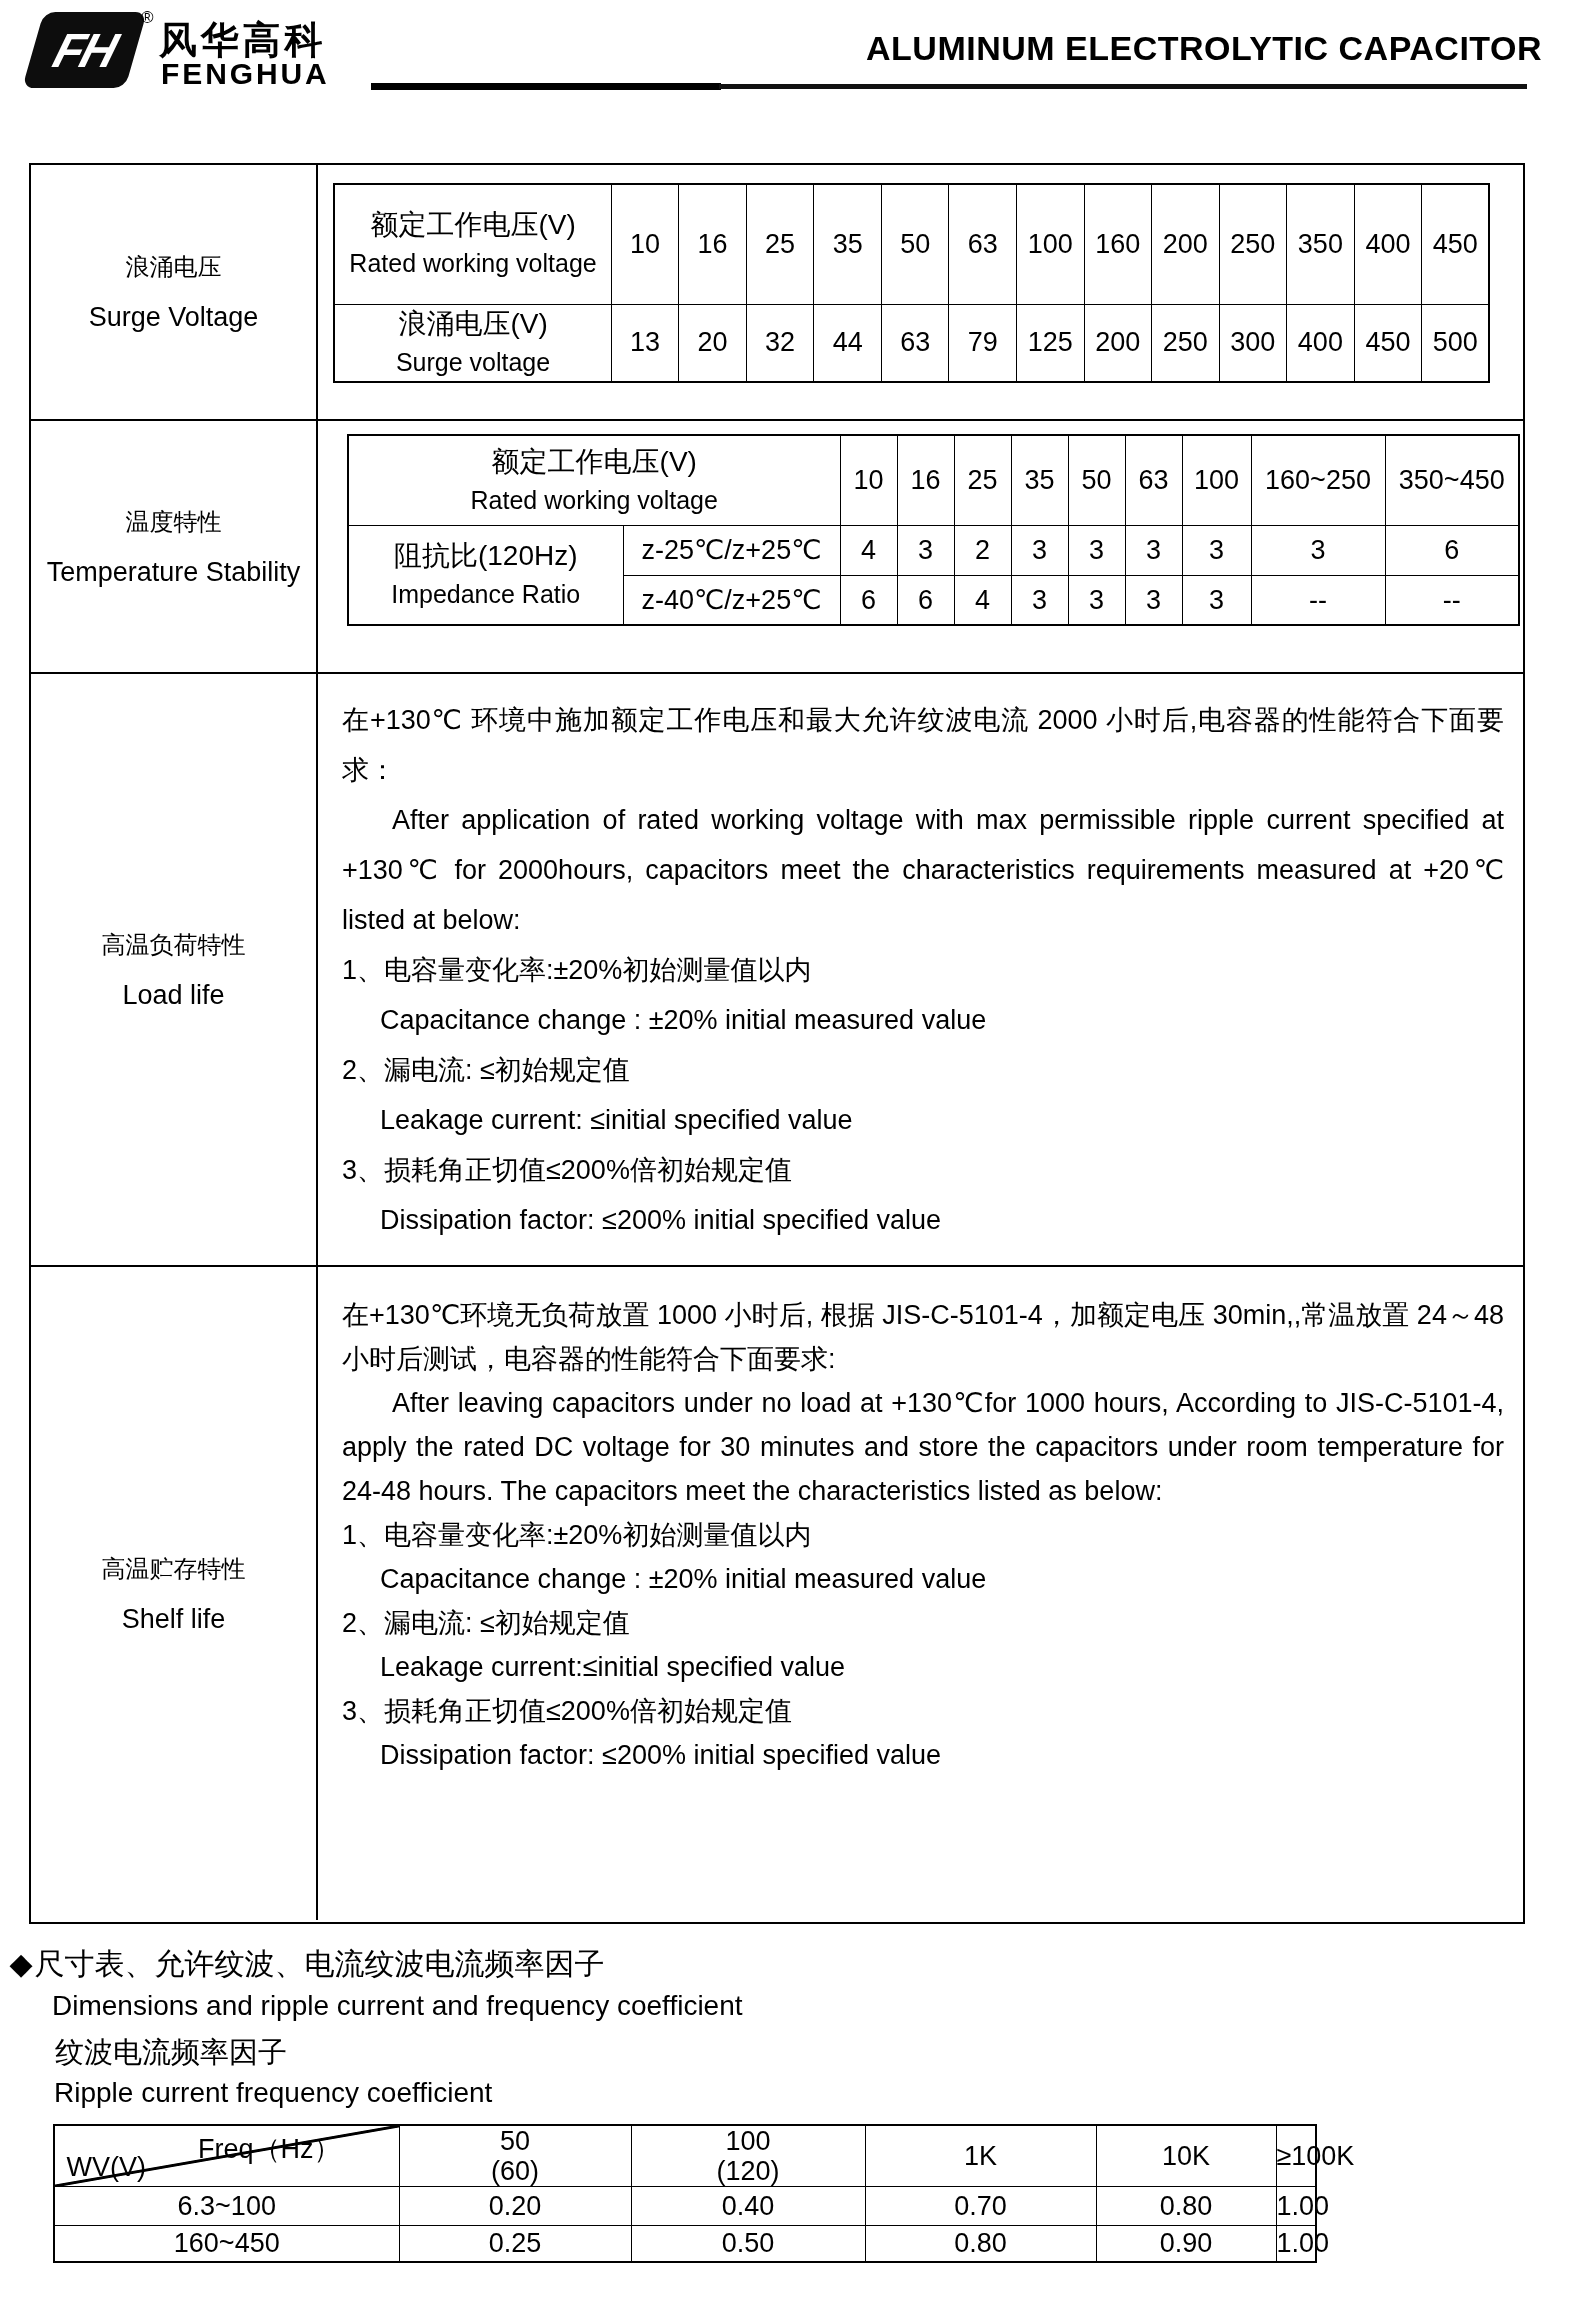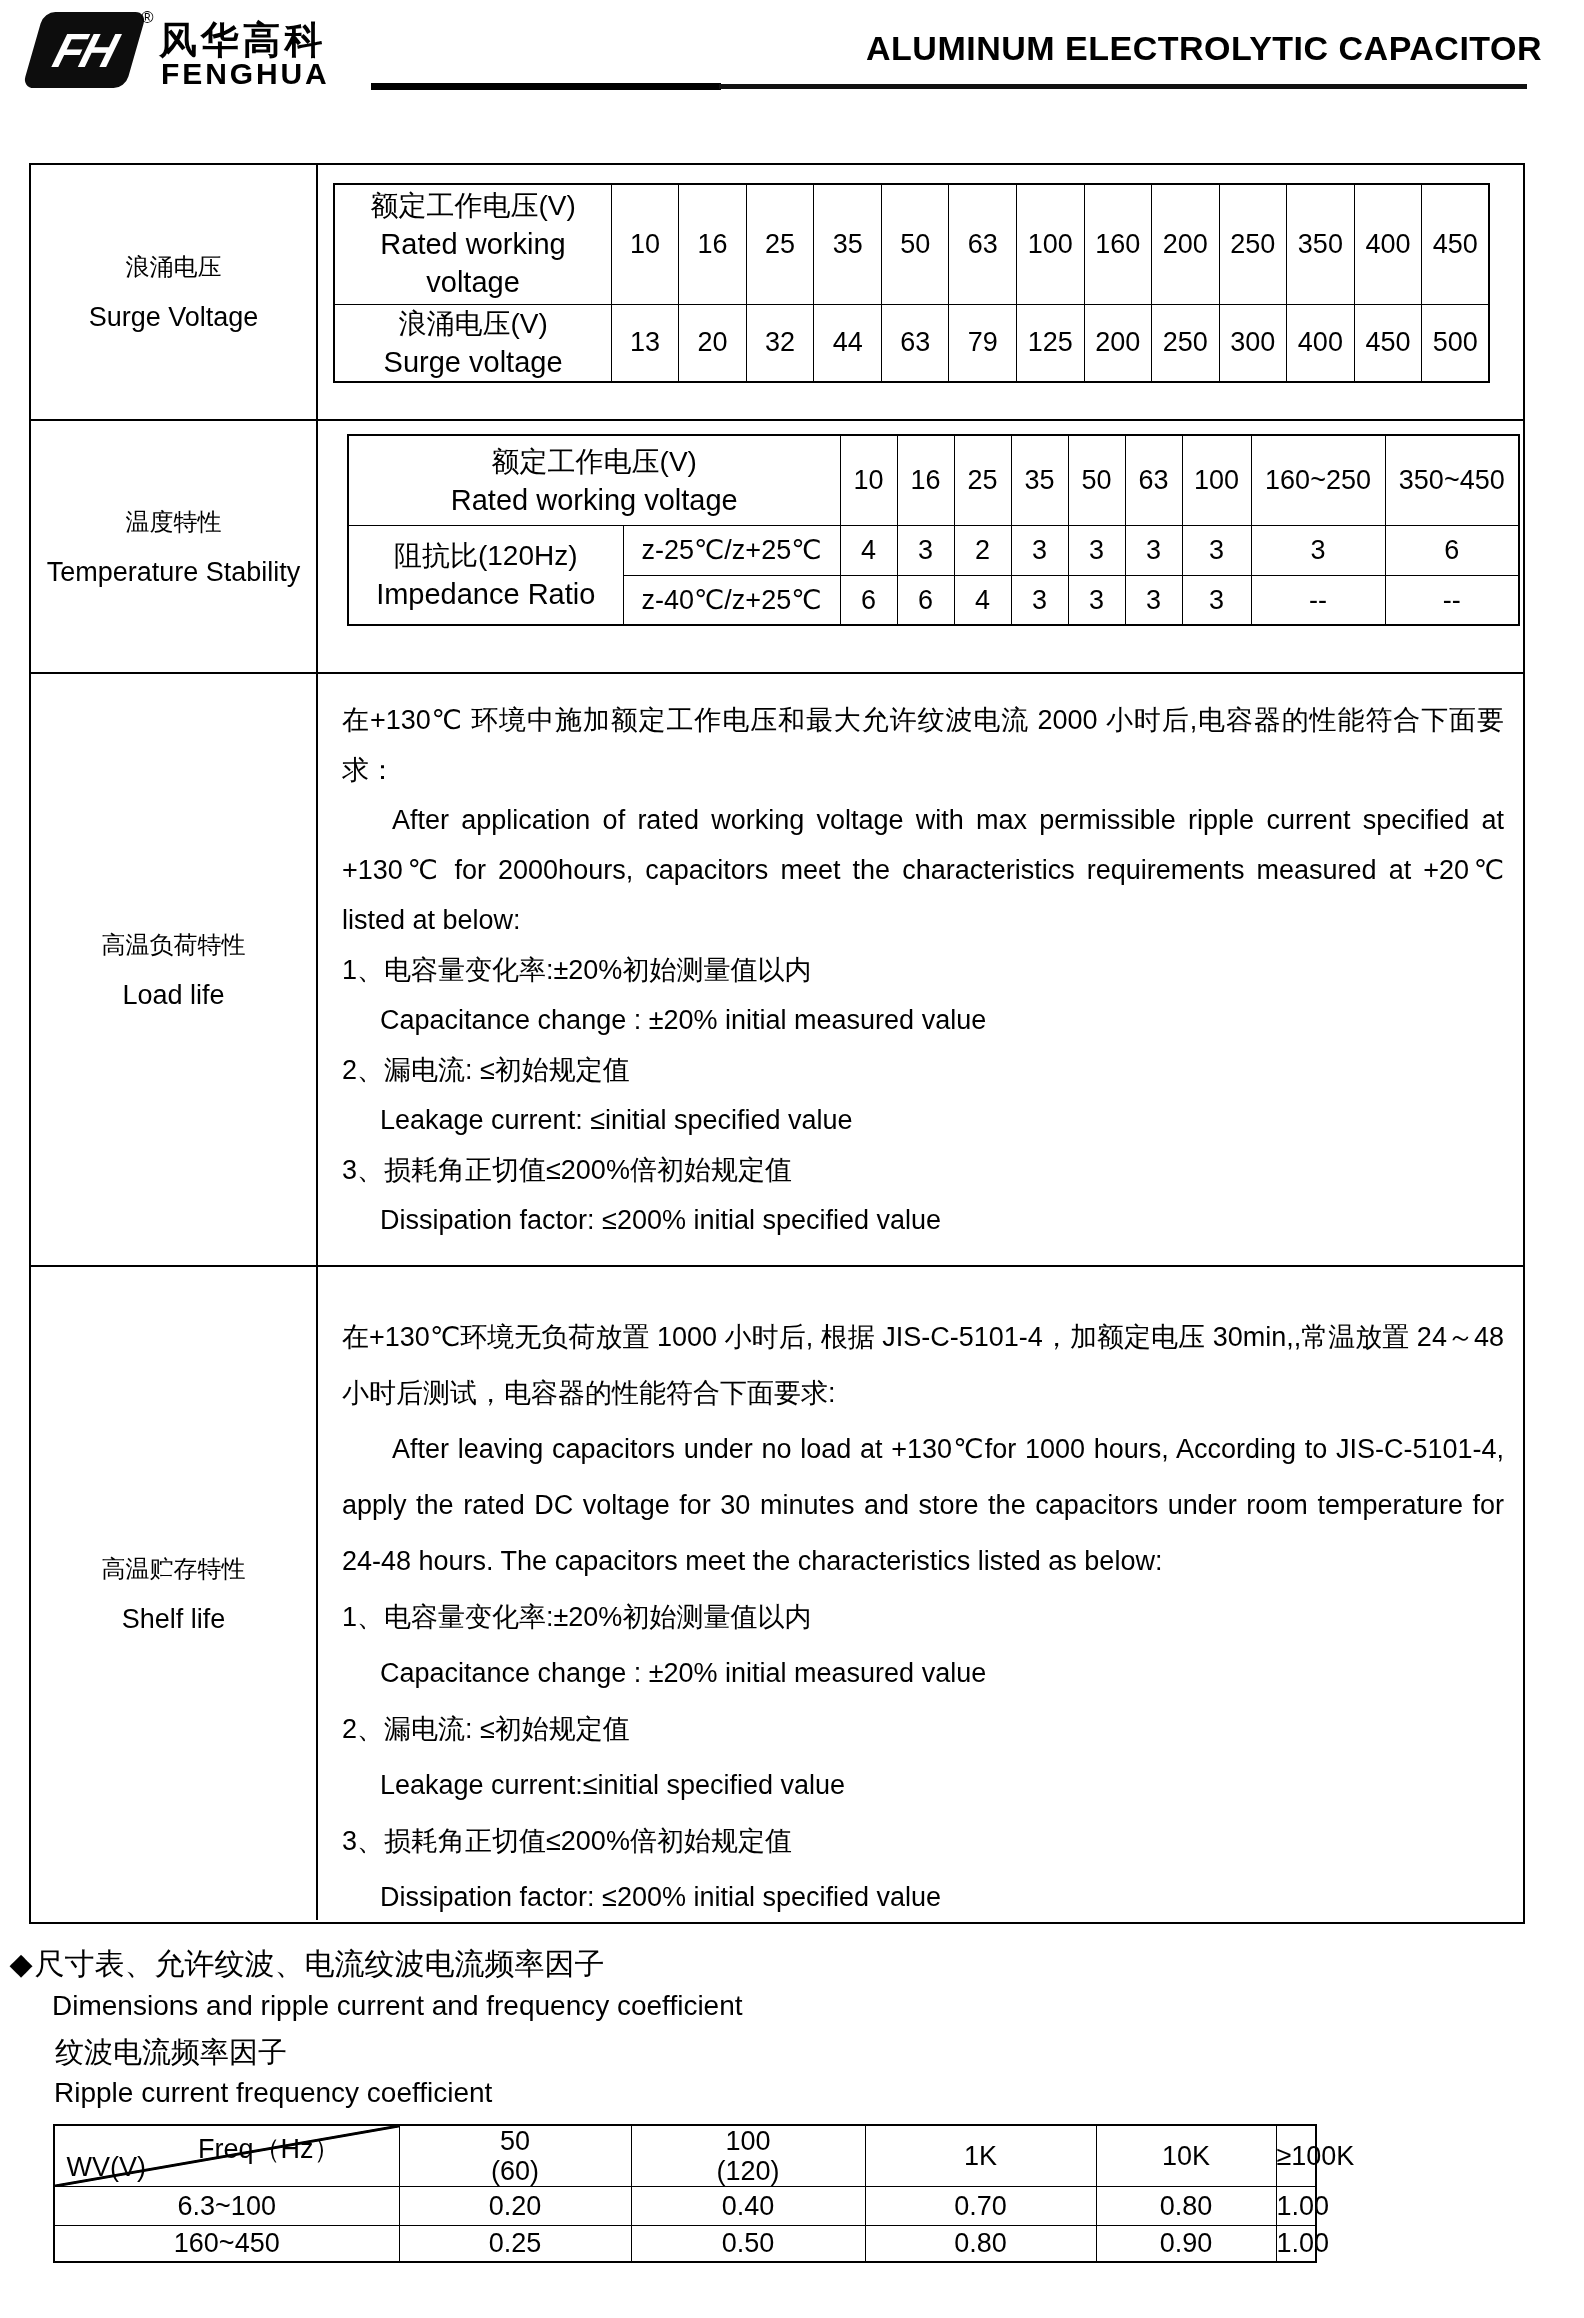--- a/index.html
+++ b/index.html
@@ -31,32 +31,32 @@
   .slabel{flex:0 0 287px;width:287px;border-right:2.9px solid #000;box-sizing:border-box;
     display:flex;flex-direction:column;justify-content:center;align-items:center;gap:19px;text-align:center;}
   .slabel .cn{font-size:24px;}
   .slabel .en{font-size:27px;}
   .scontent{flex:1;position:relative;box-sizing:border-box;}
 
   
   .itable{border-collapse:collapse;table-layout:fixed;position:absolute;border:2.9px solid #000;padding-left:38px;}
   .itable td{border:1.9px solid #000;padding:0;text-align:center;vertical-align:middle;font-size:27px;}
   .cell-2line .cn{font-size:28px;line-height:38px;}
-  .cell-2line .en{font-size:29px;line-height:38px;}
+  .cell-2line .en{font-size:25px;line-height:38px;}
   #surge-table{left:15.3px;top:18px;width:1157px;}
   .st-r1{height:120px;}
   .st-r2{height:68px;}
   #temp-table{left:29px;top:13.4px;width:1173px;}
   .tt-r1{height:90px;}
   .tt-r2{height:50px;}
   .cond{font-size:26px;}
 
   
   .lifetext{padding:21px 19px 0 24px;font-size:27px;line-height:50px;text-align:justify;}
-  #shelf-text{padding-top:42px;line-height:56px;}
+  #shelf-text{padding-top:26px;line-height:44px;}
   .para-en{text-indent:50px;}
   .item-en{padding-left:38px;}
 
   
   .h-abs{position:absolute;white-space:nowrap;}
   #sec-title-cn{left:9.6px;top:1944px;font-size:30px;}
   #sec-title-en{left:52px;top:1990px;font-size:28px;}
   #sec-sub-cn{left:55px;top:2033px;font-size:29px;}
   #sec-sub-en{left:54px;top:2077px;font-size:28px;}
   .bullet{margin-right:1.9px;}

